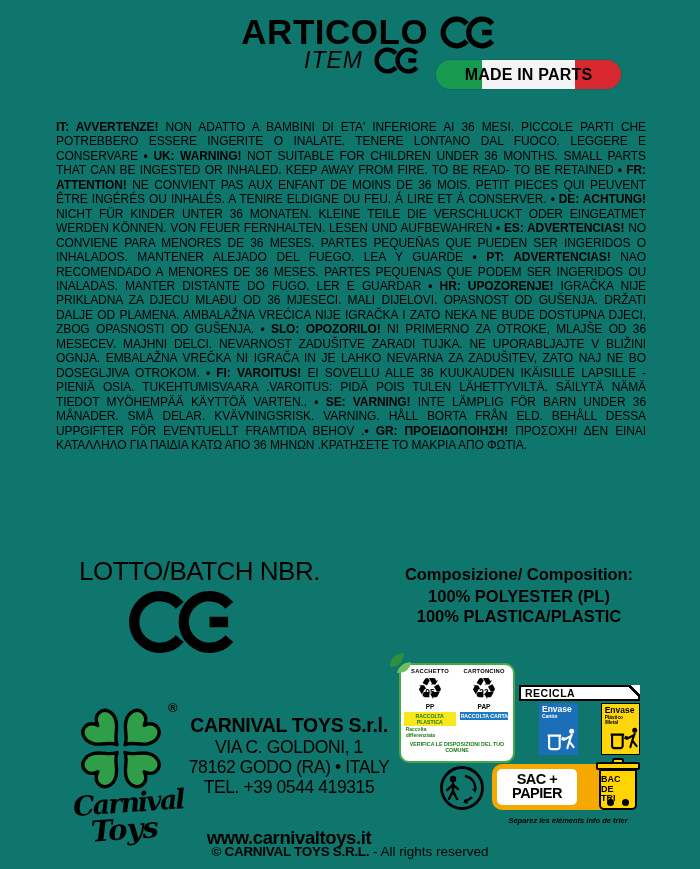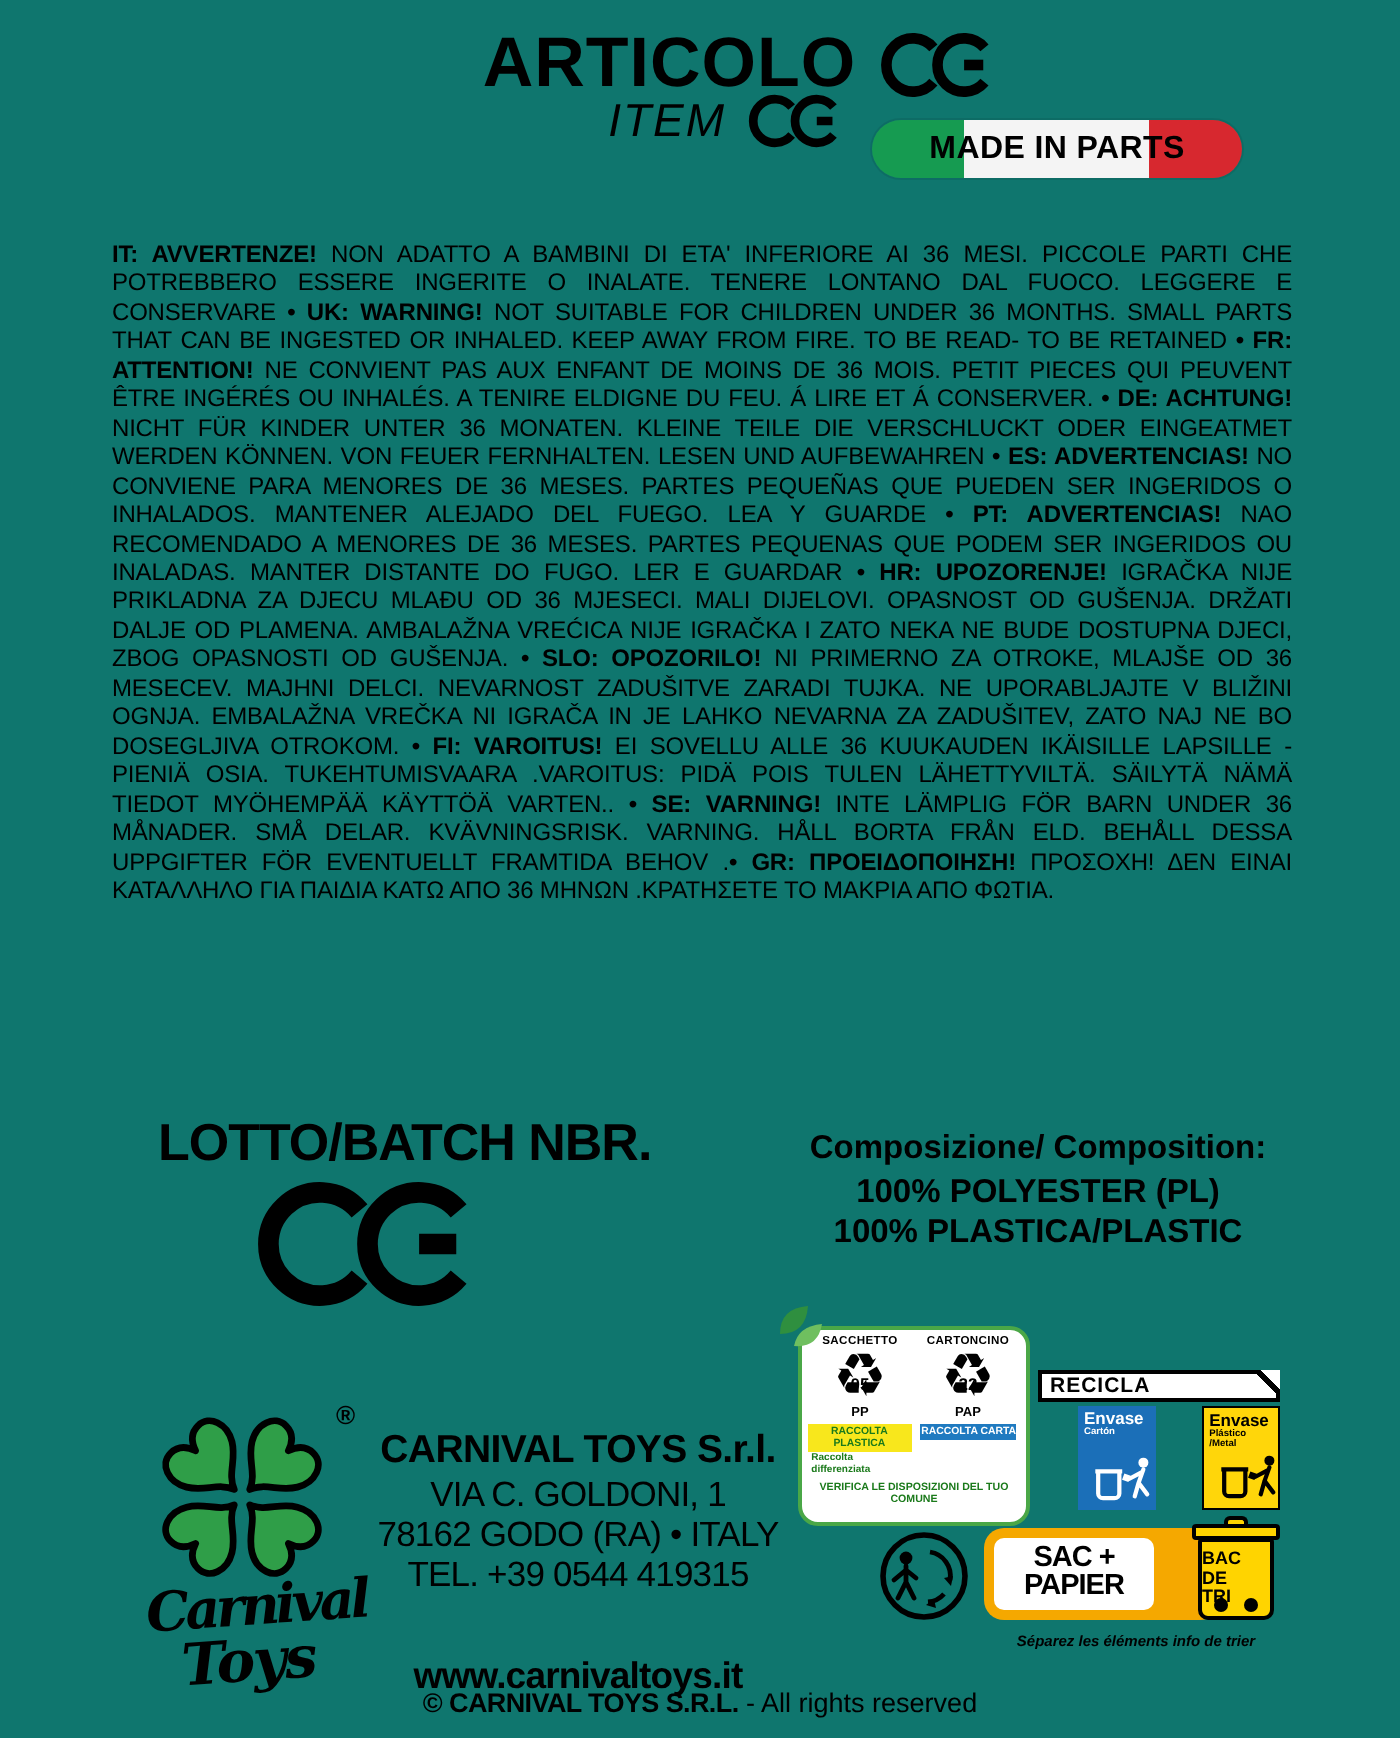--- a/index.html
+++ b/index.html
@@ -19,21 +19,21 @@
              background:linear-gradient(90deg,#169b51 0 25%,#f4f4f4 25% 75%,#d7282f 75% 100%);
              display:flex;align-items:center;justify-content:center;box-shadow:0 0 0 1px rgba(0,0,0,.08);}
   .made-pill span{font-size:16px;font-weight:800;letter-spacing:.2px;}
 
   
   .warnings{position:absolute;left:56px;top:108px;width:590px;font-size:12px;line-height:14.45px;
             text-align:justify;letter-spacing:-.1px;}
   .warnings b{font-weight:700;}
 
   
-  .batch-label{position:absolute;left:79px;top:556px;font-size:26px;font-weight:700;letter-spacing:-.5px;}
+  .batch-label{position:absolute;left:79px;top:556px;font-size:26px;font-weight:400;letter-spacing:-.5px;}
   .ce-big{position:absolute;left:128px;top:590px;height:64px;width:auto;}
 
   
   .composition{position:absolute;left:378px;top:565px;width:282px;text-align:center;font-weight:800;}
   .comp-title{font-size:16.5px;margin-bottom:2px;}
   .comp-line{font-size:16.5px;line-height:20px;}
 
   
   .eco-box{position:absolute;left:399px;top:663px;width:116px;height:100px;border:2.5px solid #4aa747;
            border-radius:10px;background:#fff;box-sizing:border-box;text-align:center;}

